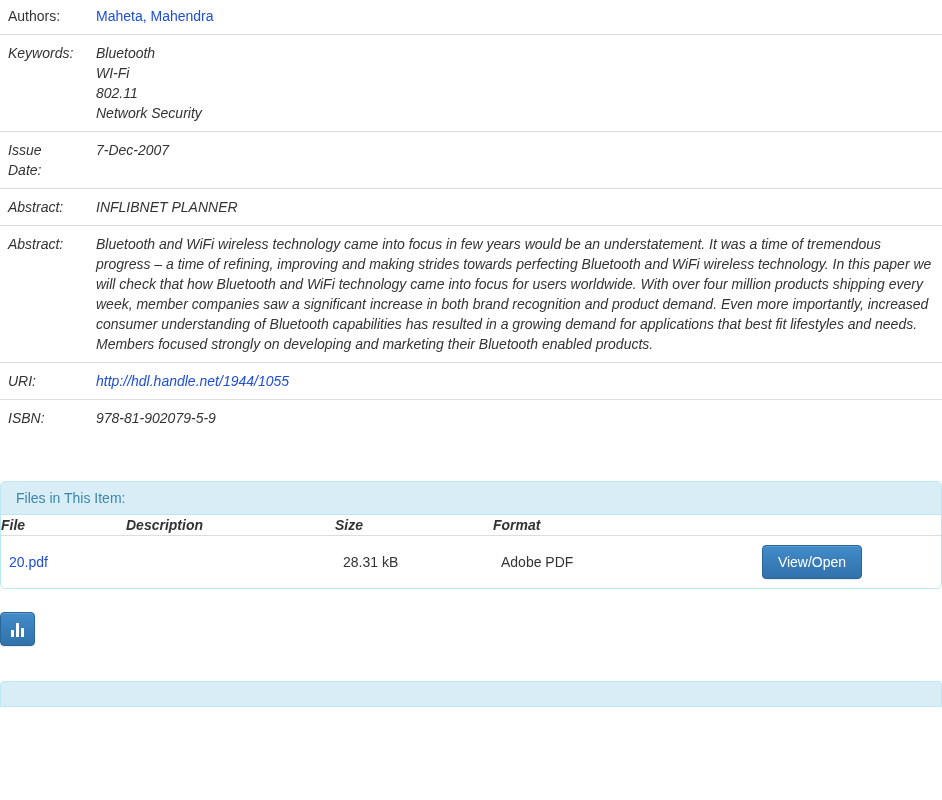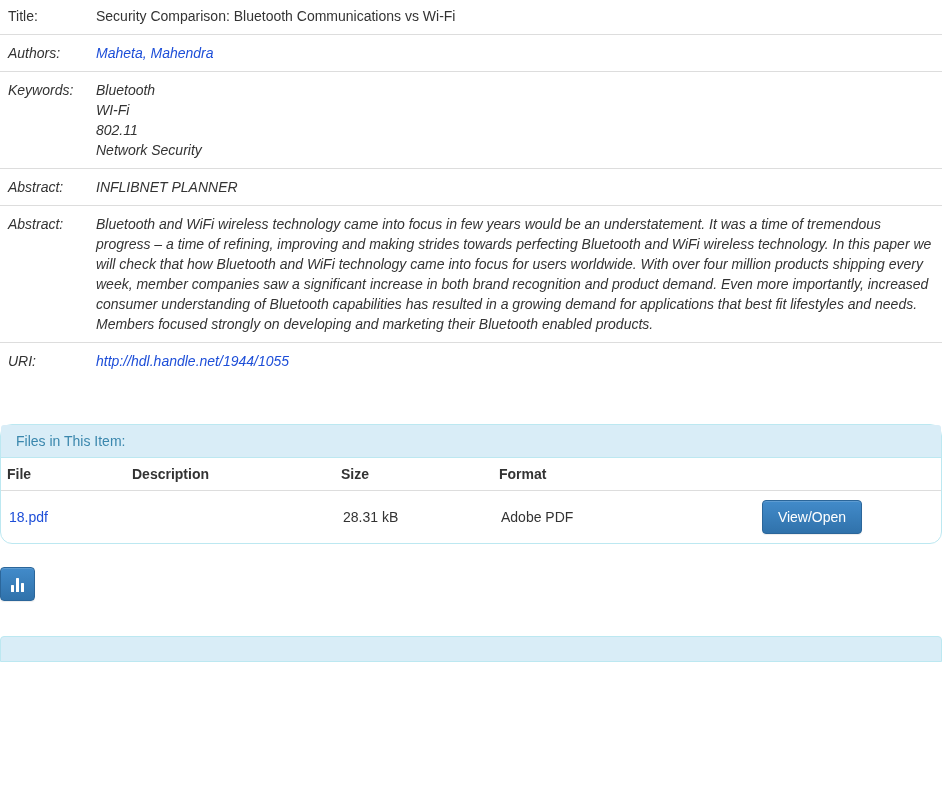--- a/index.html
+++ b/index.html
@@ -15,37 +15,37 @@
   table.meta { width: 100%; border-collapse: collapse; table-layout: fixed; }
   table.meta col.c-label { width: 88px; }
   table.meta td { vertical-align: top; padding: 8px; }
   table.meta td.label { white-space: pre-line; }
   table.meta tr + tr td { border-top: 1px solid #dddddd; font-style: italic; }
   table.meta tr:first-child td { padding-top: 6px; }
 
   
   .panel {
     margin-top: 45px;
-    border: 1px solid #bce8f1; border-radius: 12px;
+    border: 1px solid #bce8f1; border-radius: 5px;
     background: #ffffff;
   }
   .panel-heading {
     background: #d9edf7; color: #3a87ad;
     padding: 6px 15px;
     border-bottom: 1px solid #bce8f1;
     border-radius: 3px 3px 0 0;
   }
   table.files { width: 100%; border-collapse: collapse; table-layout: fixed; }
   table.files col.c-file { width: 125px; }
   table.files col.c-desc { width: 209px; }
   table.files col.c-size { width: 158px; }
   table.files col.c-format { width: 190px; }
   table.files th {
     text-align: left; font-weight: bold;
-    padding: 6px; border-bottom: 1px solid #dddddd;
+    padding: 0; border-bottom: 1px solid #dddddd; font-style: italic;
   }
   table.files td { padding: 9px 8px; vertical-align: middle; }
   table.files td.action-cell { text-align: center; }
 
   
   .btn {
     display: inline-block; padding: 6px 15px;
     font-family: inherit; font-size: 14px; line-height: 20px;
     border-radius: 4px; border: 1px solid transparent;
     cursor: pointer; text-align: center;
@@ -85,53 +85,60 @@
 </head>
 <body>
 
 <table class="meta">
   <colgroup>
       <col class="c-label">
       <col>
     </colgroup>
   <tbody>
       <tr>
-        <td class="label">Title:</td>
-        <td class="value">
-          <div>Security Comparison: Bluetooth Communications vs Wi-Fi</div>
-        </td>
-      </tr>
-      <tr>
         <td class="label">Authors:</td>
         <td class="value"><a>Maheta, Mahendra</a></td>
       </tr>
       <tr>
         <td class="label">Keywords:</td>
         <td class="value">
           <div>Bluetooth</div>
           <div>WI-Fi</div>
           <div>802.11</div>
           <div>Network Security</div>
+        </td>
+      </tr>
+      <tr>
+        <td class="label">Issue
+Date:</td>
+        <td class="value">
+          <div>7-Dec-2007</div>
         </td>
       </tr>
       <tr>
         <td class="label">Abstract:</td>
         <td class="value">
           <div>INFLIBNET PLANNER</div>
         </td>
       </tr>
       <tr>
         <td class="label">Abstract:</td>
         <td class="value">
           <div>Bluetooth and WiFi wireless technology came into focus in few years would be an understatement. It was a time of tremendous progress – a time of refining, improving and making strides towards perfecting Bluetooth and WiFi wireless technology. In this paper we will check that how Bluetooth and WiFi technology came into focus for users worldwide. With over four million products shipping every week, member companies saw a significant increase in both brand recognition and product demand. Even more importantly, increased consumer understanding of Bluetooth capabilities has resulted in a growing demand for applications that best fit lifestyles and needs. Members focused strongly on developing and marketing their Bluetooth enabled products.</div>
         </td>
       </tr>
       <tr>
         <td class="label">URI:</td>
         <td class="value"><a>http://hdl.handle.net/1944/1055</a></td>
+      </tr>
+      <tr>
+        <td class="label">ISBN:</td>
+        <td class="value">
+          <div>978-81-902079-5-9</div>
+        </td>
       </tr>
     </tbody>
 </table>
 
 <div class="panel">
   <div class="panel-heading">Files in This Item:</div>
   <table class="files">
     <colgroup>
       <col class="c-file">
         <col class="c-desc">
@@ -144,21 +151,21 @@
         <th>File</th>
         <th>Description</th>
         <th>Size</th>
         <th>Format</th>
         <th></th>
       </tr>
     </thead>
     <tbody>
       <tr>
         <td>
-          <a>18.pdf</a>
+          <a>20.pdf</a>
         </td>
         <td></td>
         <td>28.31 kB</td>
         <td>Adobe PDF</td>
         <td class="action-cell">
           <button class="btn btn-primary">View/Open</button>
         </td>
       </tr>
     </tbody>
   </table>

